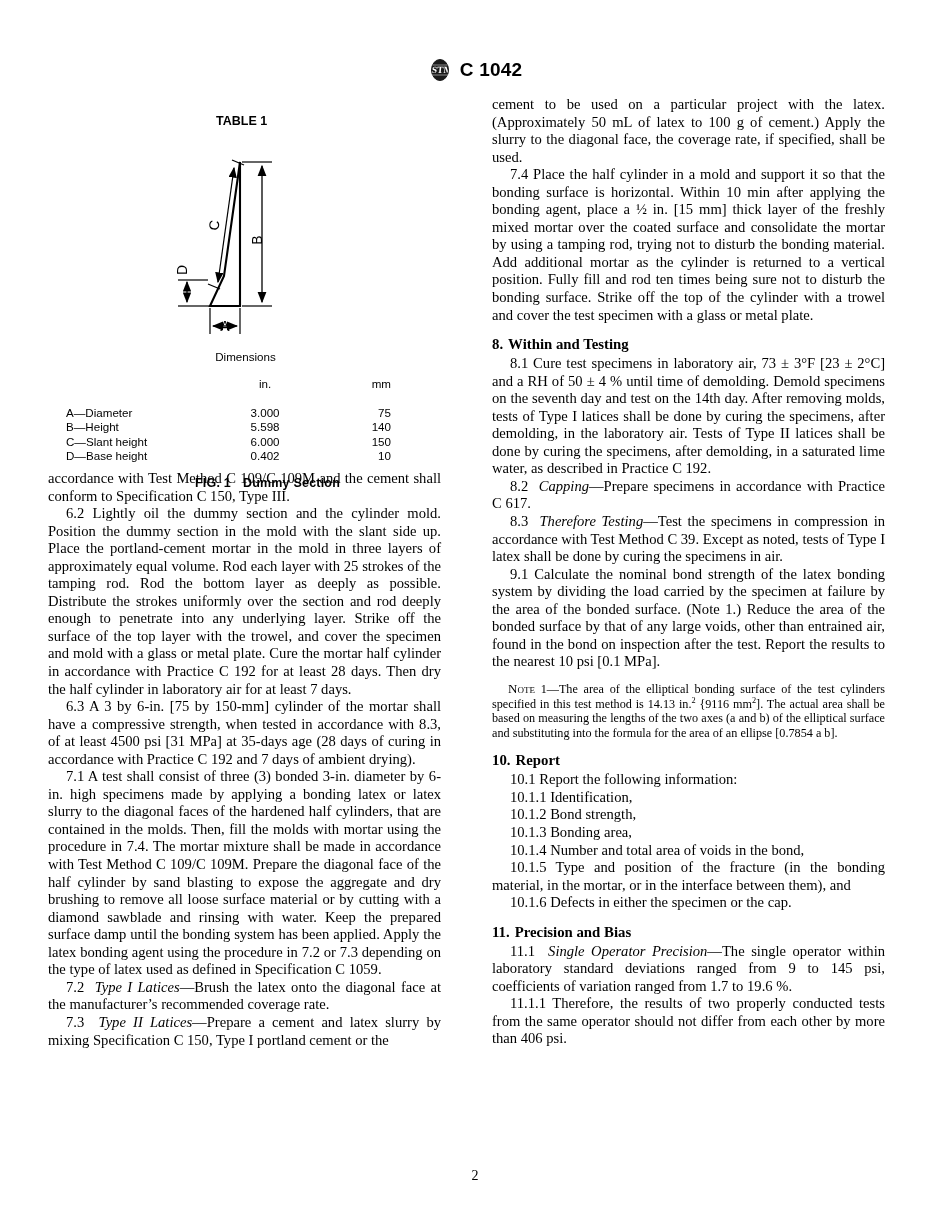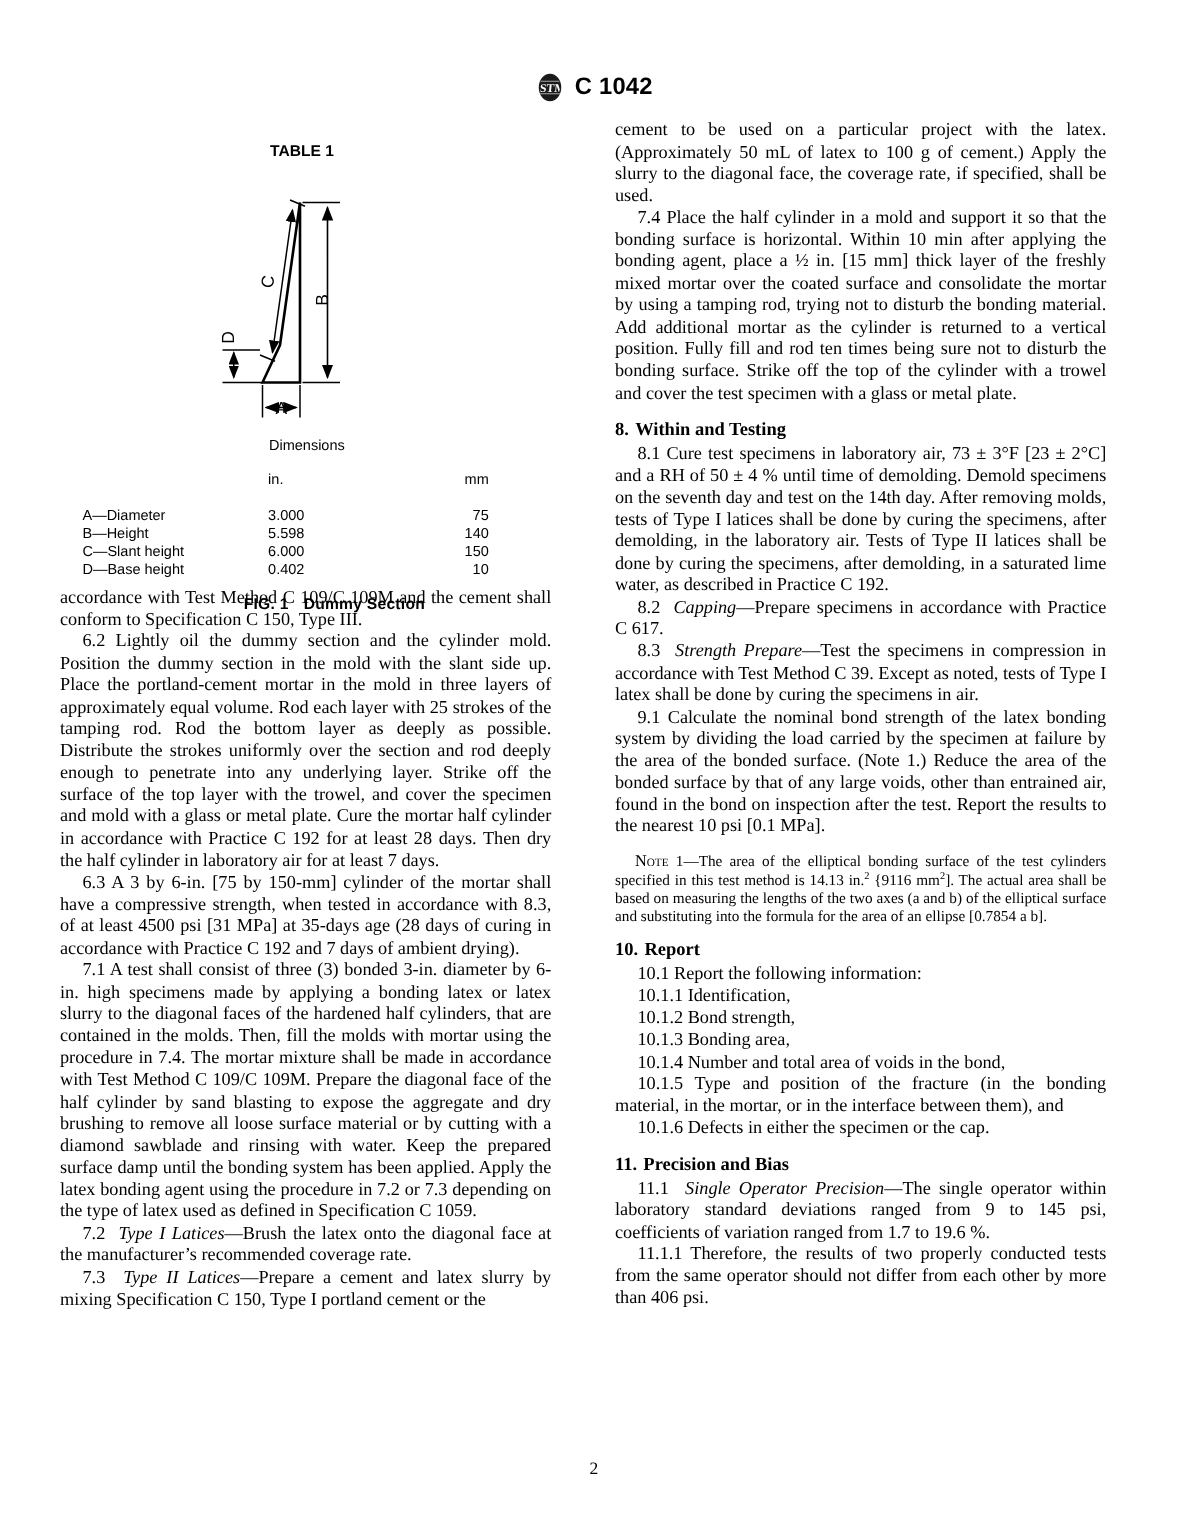--- a/index.html
+++ b/index.html
@@ -125,21 +125,21 @@
     font-family: "Liberation Sans", sans-serif;
     font-size: 11.6px;
     margin-top: 14px;
   }
   .dim-table th, .dim-table td {
     padding: 0;
     line-height: 14.6px;
     font-weight: normal;
   }
   .dim-table .c-label { text-align: left; width: 175px; padding-left: 18px; }
-  .dim-table .c-in    { text-align: left; width: 120px; }
+  .dim-table .c-in    { text-align: center; width: 120px; }
   .dim-table .c-mm    { text-align: right; width: 90px; padding-right: 52px; }
   .dim-table thead th { padding-bottom: 14px; }
   .fig-caption {
     font-family: "Liberation Sans", sans-serif;
     font-size: 12.5px;
     font-weight: bold;
     text-align: center;
     margin-top: 12px;
     letter-spacing: 0.2px;
   }
@@ -284,21 +284,21 @@
 
   <p class="indent">8.1  Cure test specimens in laboratory air, 73 ± 3°F [23 ± 2°C] and a RH of 50 ± 4 % until time of demolding. Demold specimens on the seventh day and test on the 14th day. After removing molds, tests of Type I latices shall be done by curing the specimens, after demolding, in the laboratory air. Tests of Type II latices shall be done by curing the specimens, after demolding, in a saturated lime water, as described in Practice C 192.</p>
 
   <p class="indent">
     <span>8.2</span>&nbsp;
     <span class="ital">Capping</span><span>—Prepare specimens in accordance with Practice C 617.</span>
   </p>
 
   <p class="indent">
     <span>8.3</span>&nbsp;
-    <span class="ital">Strength Prepare</span><span>—Test the specimens in compression in accordance with Test Method C 39. Except as noted, tests of Type I latex shall be done by curing the specimens in air.</span>
+    <span class="ital">Therefore Testing</span><span>—Test the specimens in compression in accordance with Test Method C 39. Except as noted, tests of Type I latex shall be done by curing the specimens in air.</span>
   </p>
 
 
   <p class="indent">9.1  Calculate the nominal bond strength of the latex bonding system by dividing the load carried by the specimen at failure by the area of the bonded surface. (Note 1.) Reduce the area of the bonded surface by that of any large voids, other than entrained air, found in the bond on inspection after the test. Report the results to the nearest 10 psi [0.1 MPa].</p>
 
   <p class="note-block">
     <span class="note-label">Note</span>&nbsp;<span>1</span><span>—The area of the elliptical bonding surface of the test cylinders specified in this test method is 14.13 in.</span><sup>2</sup><span> {9116 mm</span><sup>2</sup><span>]. The actual area shall be based on measuring the lengths of the two axes (a and b) of the elliptical surface and substituting into the formula for the area of an ellipse [0.7854 a b].</span>
   </p>
 
   <h2 class="section-head">

